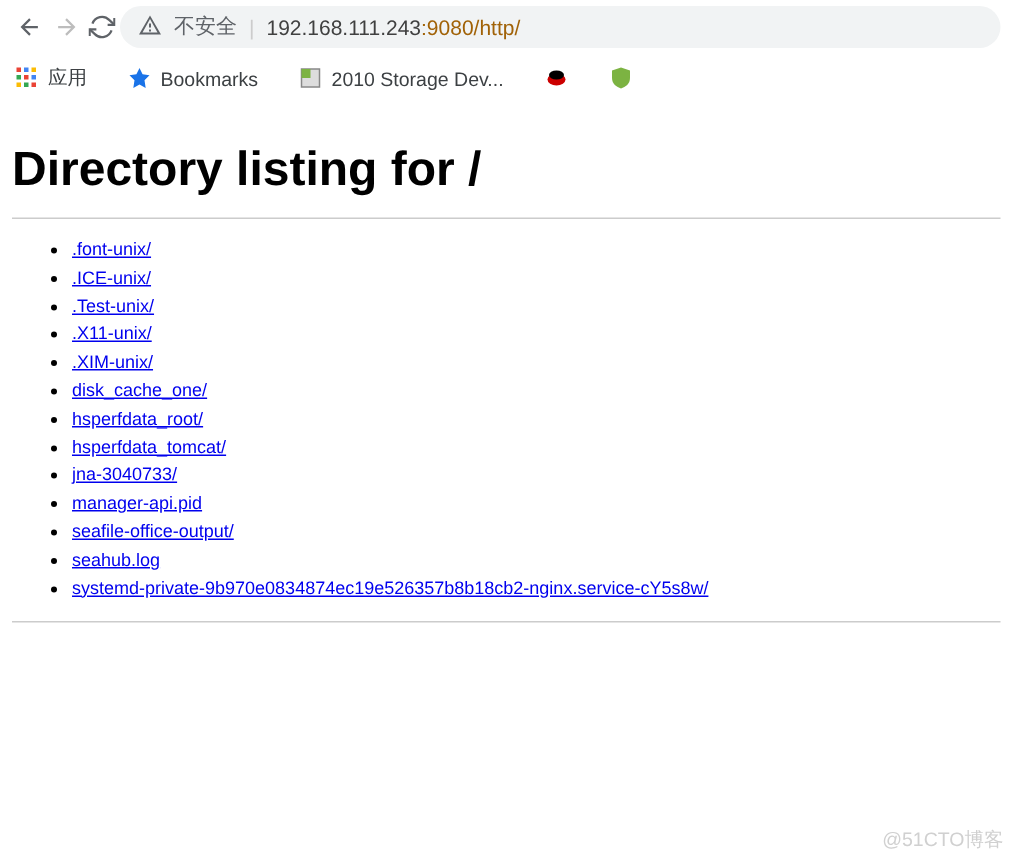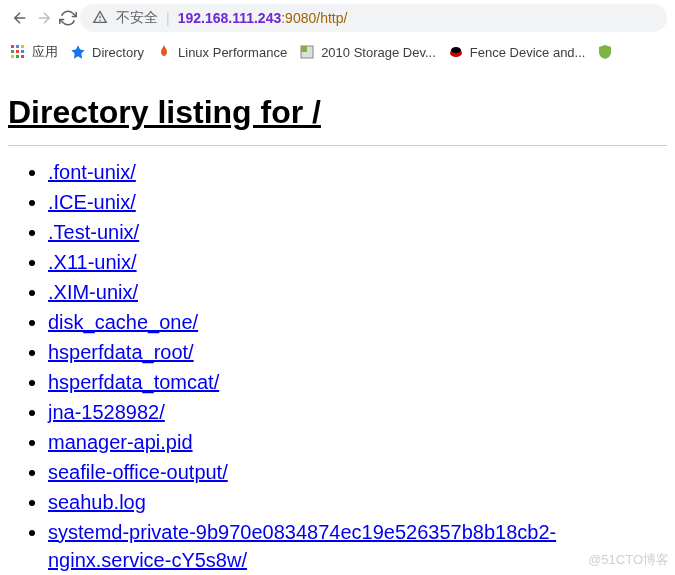--- a/index.html
+++ b/index.html
@@ -32,55 +32,54 @@
       padding: 4px 12px;
       height: 28px;
       gap: 8px;
       font-size: 14px;
       color: #5f6368;
     }
     .warning-icon { color: #5f6368; }
     .warning-icon svg { width: 16px; height: 16px; }
     .insecure-label { color: #5f6368; }
     .divider-v { color: #ccc; }
-    .url-host { color: #6d28d9; font-weight: bold; }
+    .url-host { color: #404040; }
     .url-path { color: #a16207; }
     
     .bookmarks-bar {
       display: flex;
       align-items: center;
       padding: 4px 10px;
-      gap: 12px;
+      gap: 27px;
       height: 32px;
       font-size: 13px;
       color: #3c4043;
     }
     .bm-item { display: flex; align-items: center; gap: 6px; cursor: pointer; white-space: nowrap; }
     .bm-item svg { flex-shrink: 0; }
     .apps-icon { width: 16px; height: 16px; }
     
     .content {
       padding: 8px 8px;
     }
     .page-title {
       font-size: 32px;
       font-weight: bold;
       color: #000;
       margin: 18px 0 14px 0;
-      text-decoration: underline;
     }
     hr { border: none; border-top: 1px solid #ccc; margin: 2px 0; }
     ul.listing { 
       list-style: disc;
       padding-left: 40px;
       margin: 12px 0 14px 0;
     }
     ul.listing li {
       margin: 2px 0;
-      font-size: 20px;
+      font-size: 12px;
       line-height: 1.4;
       color: #000;
     }
     ul.listing a {
       color: #0000EE;
       text-decoration: underline;
     }
     
     .watermark {
       position: absolute;
@@ -135,62 +134,55 @@
       <rect x="1" y="11" width="3" height="3" fill="#fbbc04"></rect>
         <rect x="6" y="11" width="3" height="3" fill="#34a853"></rect>
         <rect x="11" y="11" width="3" height="3" fill="#ea4335"></rect>
     </svg>
     <span>应用</span>
   </div>
   <div class="bm-item">
     <svg width="16" height="16" viewBox="0 0 24 24" fill="#1a73e8">
         <path d="M12 2l3.09 6.26L22 9.27l-5 4.87L18.18 22 12 18.56 5.82 22 7 14.14l-5-4.87 6.91-1.01z"></path>
       </svg>
-    <span>Directory</span>
-  </div>
-  <div class="bm-item">
-    <svg width="16" height="16" viewBox="0 0 16 16">
-        <path d="M8 1c-1 3-3 4-3 7 0 2 1.5 4 3 4s3-2 3-4c0-3-2-4-3-7z" fill="#e25822"></path>
-      </svg>
-    <span>Linux Performance</span>
+    <span>Bookmarks</span>
   </div>
   <div class="bm-item">
     <svg width="16" height="16" viewBox="0 0 16 16">
         <rect x="2" y="2" width="12" height="12" fill="#ddd" stroke="#888"></rect>
         <rect x="2" y="2" width="6" height="6" fill="#7cb342"></rect>
       </svg>
     <span>2010 Storage Dev...</span>
   </div>
   <div class="bm-item">
     <svg width="16" height="16" viewBox="0 0 16 16">
         <ellipse cx="8" cy="9" rx="6" ry="4" fill="#c00"></ellipse>
         <ellipse cx="8" cy="6" rx="5" ry="3" fill="#000"></ellipse>
       </svg>
-    <span>Fence Device and...</span>
   </div>
   <div class="bm-item">
     <svg width="16" height="16" viewBox="0 0 16 16">
         <path d="M8 1l6 2v5c0 4-3 6-6 7-3-1-6-3-6-7V3l6-2z" fill="#7cb342"></path>
       </svg>
   </div>
 </div>
 
 <div class="content">
   <h1 class="page-title">Directory listing for /</h1>
   <hr>
   <ul class="listing">
       <li><a href="#">.font-unix/</a></li>
       <li><a href="#">.ICE-unix/</a></li>
       <li><a href="#">.Test-unix/</a></li>
       <li><a href="#">.X11-unix/</a></li>
       <li><a href="#">.XIM-unix/</a></li>
       <li><a href="#">disk_cache_one/</a></li>
       <li><a href="#">hsperfdata_root/</a></li>
       <li><a href="#">hsperfdata_tomcat/</a></li>
-      <li><a href="#">jna-1528982/</a></li>
+      <li><a href="#">jna-3040733/</a></li>
       <li><a href="#">manager-api.pid</a></li>
       <li><a href="#">seafile-office-output/</a></li>
       <li><a href="#">seahub.log</a></li>
       <li><a href="#">systemd-private-9b970e0834874ec19e526357b8b18cb2-nginx.service-cY5s8w/</a></li>
     </ul>
   <hr>
 </div>
 
 <div class="watermark">@51CTO博客</div>
 

